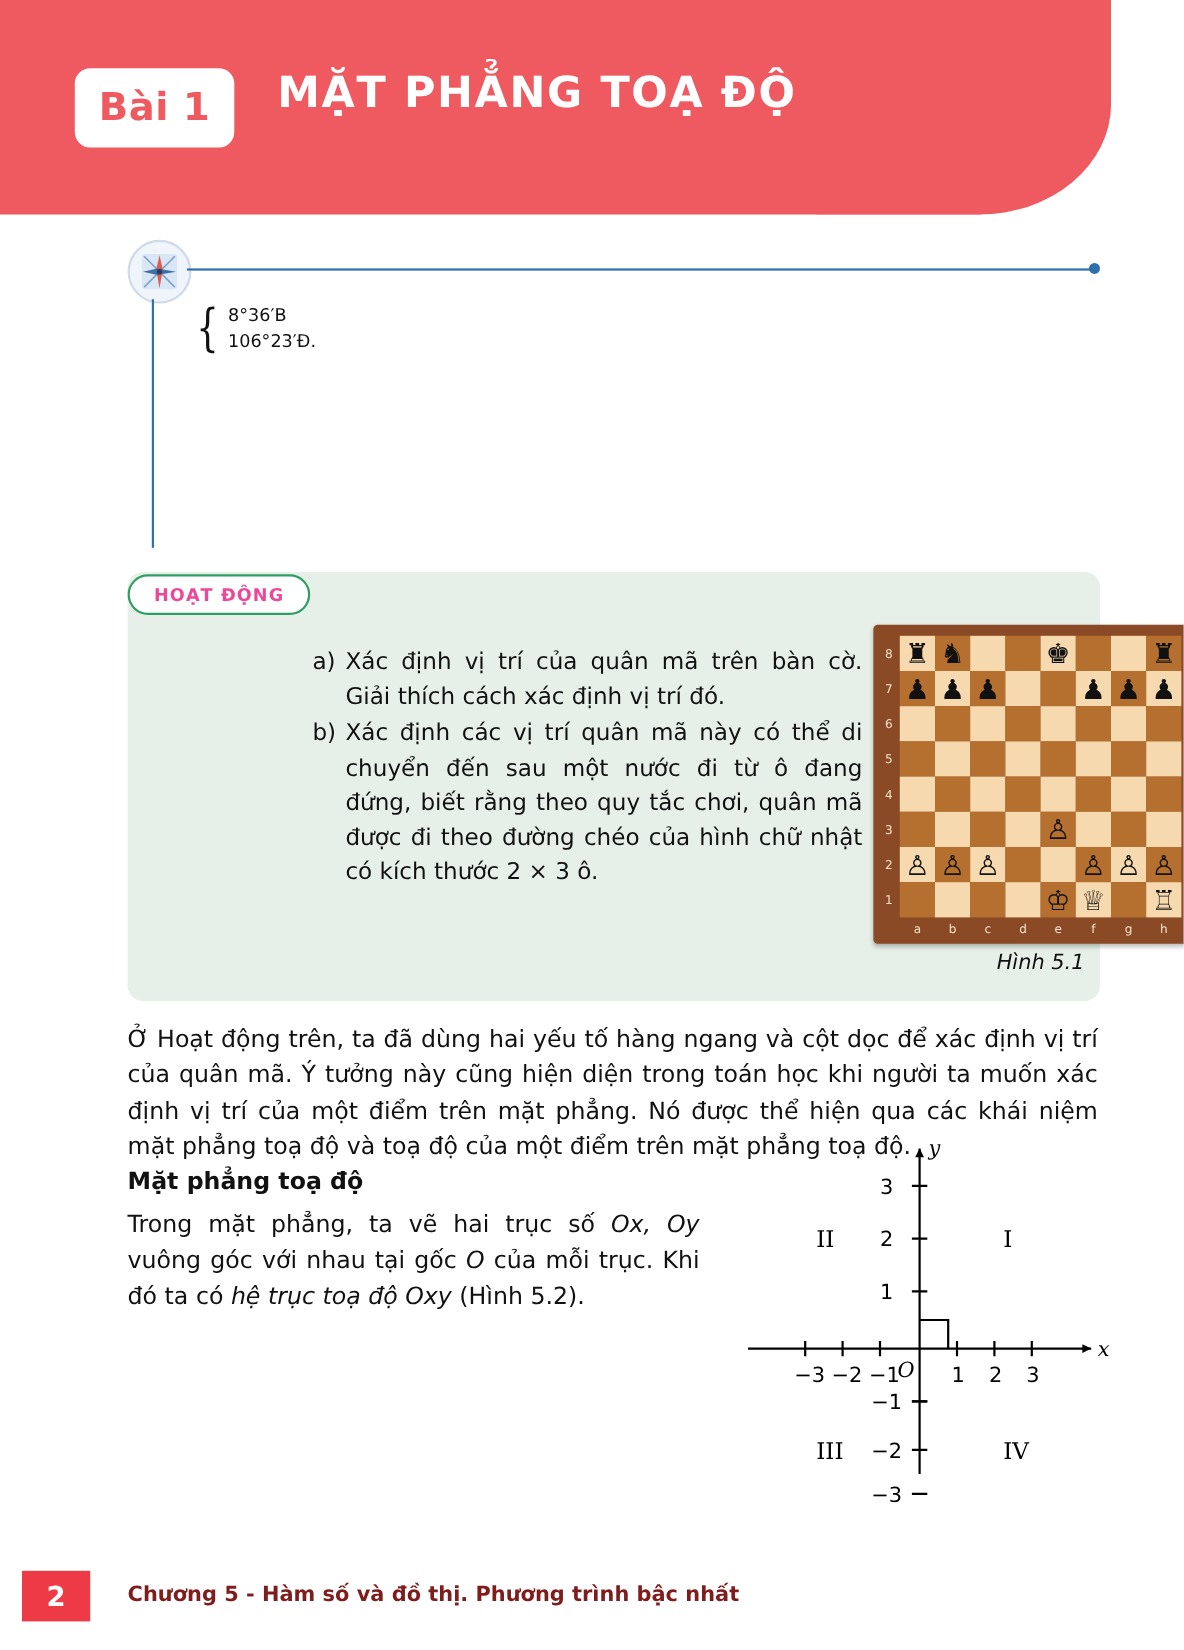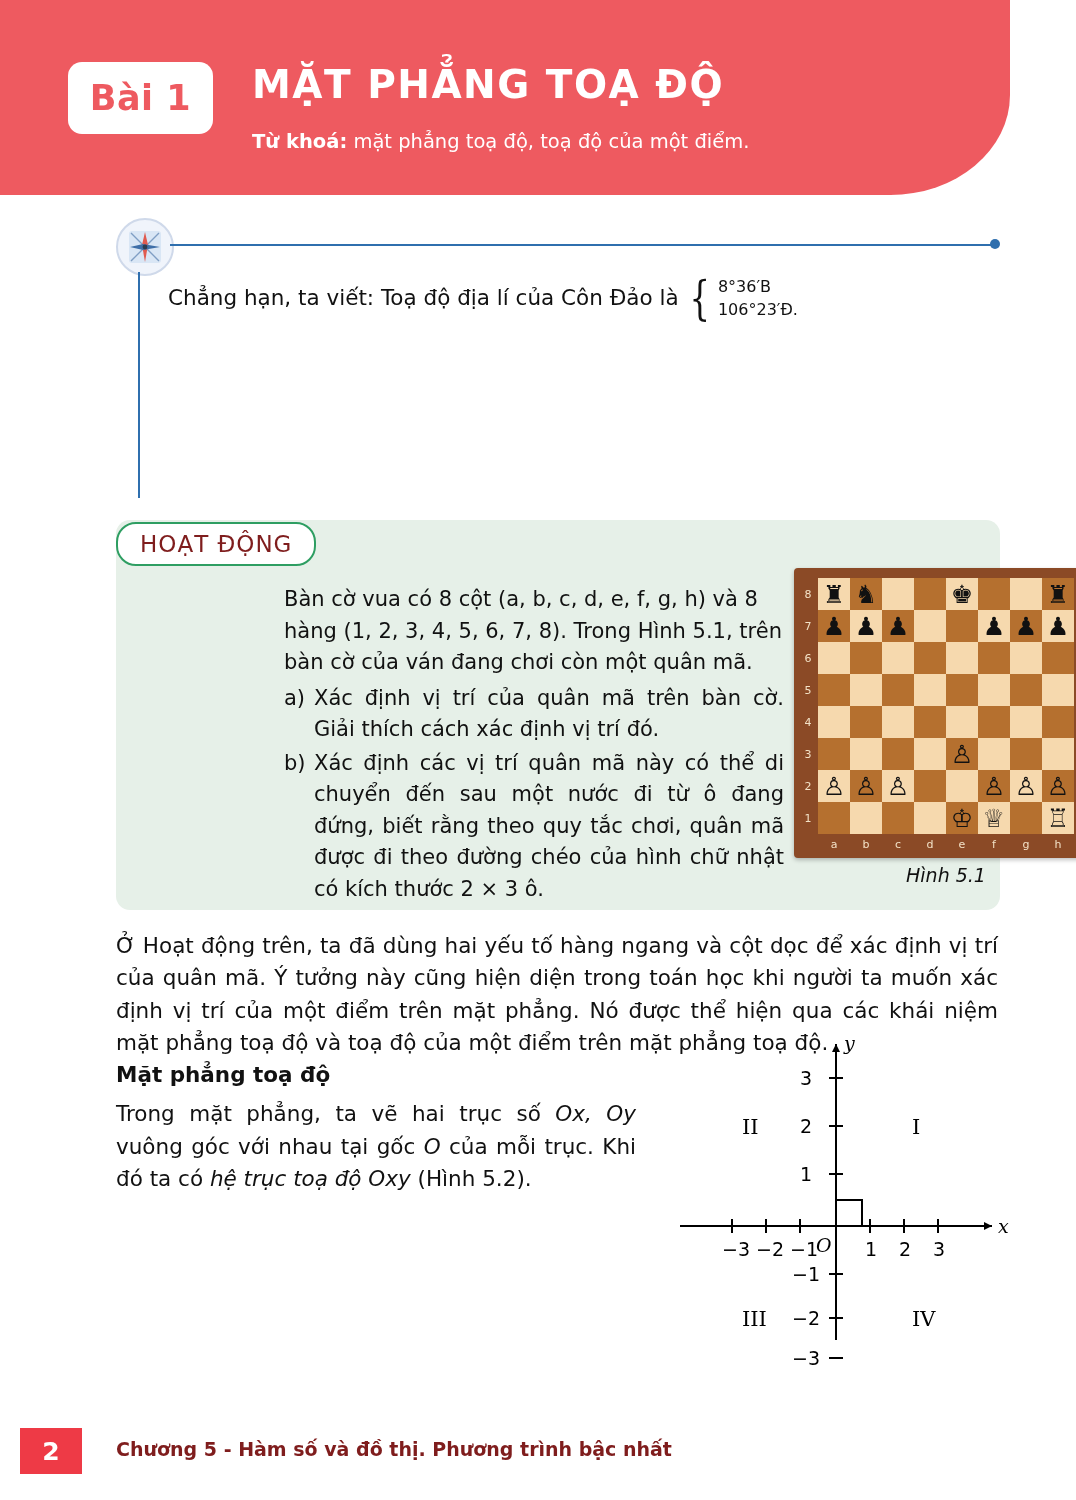--- a/index.html
+++ b/index.html
@@ -72,21 +72,21 @@
   }
   .coord-vals{display:inline-block;font-size:16px;line-height:1.42;}
   
   #activity{
     position:absolute;left:116px;top:520px;width:884px;height:390px;
     background:#e6f0e8;border-radius:14px;
   }
   .act-label{
     position:absolute;left:116px;top:522px;
     background:#ffffff;border:2px solid #2e9e62;border-radius:20px;
-    padding:7px 22px;color:#7f1d1d;font-weight:normal;font-size:23px;letter-spacing:1px;
+    padding:7px 22px;color:#ec4899;font-weight:bold;font-size:16px;letter-spacing:1px;
   }
   .act-text{
     position:absolute;left:168px;top:64px;width:500px;
     font-size:21px;line-height:1.5;
   }
   .act-text p{margin:0 0 4px 0;}
   .act-list{margin:0;padding:0;list-style:none;}
   .act-list li{display:flex;margin-top:2px;}
   .act-list .mk{width:30px;flex:none;}
   .act-list .tx{flex:1;text-align:justify;}
@@ -136,51 +136,47 @@
   }
 </style>
 </head>
 <body>
 
 <div id="header">
   <div class="band2"></div>
   <div class="bandmask"></div>
   <div class="lesson-badge">Bài 1</div>
   <div class="head-title">MẶT PHẲNG TOẠ ĐỘ</div>
-  <div class="head-keywords">
-    <b>Từ khoá:</b><span> mặt phẳng toạ độ, toạ độ của một điểm.</span>
-  </div>
 </div>
 
 <div id="opening">
   <div class="op-icon">
     <svg width="40" height="40" viewBox="0 0 40 40" aria-hidden="true">
       <rect x="4" y="4" width="32" height="32" rx="3" fill="#d9e6f5"></rect>
       <path d="M6 6 L34 34 M34 6 L6 34" stroke="#7f9ec4" stroke-width="1.4"></path>
       <path d="M20 5 L23 18 L20 35 L17 18 Z" fill="#e05a4f"></path>
       <path d="M5 20 L18 17 L35 20 L18 23 Z" fill="#3f6fa8"></path>
       <circle cx="20" cy="20" r="2.4" fill="#2b3c52"></circle>
     </svg>
   </div>
   <div class="op-line"></div>
   <div class="op-dot"></div>
   <div class="op-vline"></div>
   <div class="op-text">
     <p>
-      <span>Chẳng hạn, ta viết: Toạ độ địa lí của Côn Đảo là</span><span class="coord-inline">
+      <span class="coord-inline">
           <span class="brace">{</span>
           <span class="coord-vals"><span>8°36′B</span><br><span>106°23′Đ.</span></span>
         </span>
     </p>
   </div>
 </div>
 
 <div id="activity">
   <div class="act-text">
-    <p>Bàn cờ vua có 8 cột (a, b, c, d, e, f, g, h) và 8 hàng (1, 2, 3, 4, 5, 6, 7, 8). Trong Hình 5.1, trên bàn cờ của ván đang chơi còn một quân mã.</p>
     <ul class="act-list">
       <li>
         <span class="mk">a)</span>
         <span class="tx">Xác định vị trí của quân mã trên bàn cờ. Giải thích cách xác định vị trí đó.</span>
       </li>
       <li>
         <span class="mk">b)</span>
         <span class="tx">Xác định các vị trí quân mã này có thể di chuyển đến sau một nước đi từ ô đang đứng, biết rằng theo quy tắc chơi, quân mã được đi theo đường chéo của hình chữ nhật có kích thước 2 × 3 ô.</span>
       </li>
     </ul>

